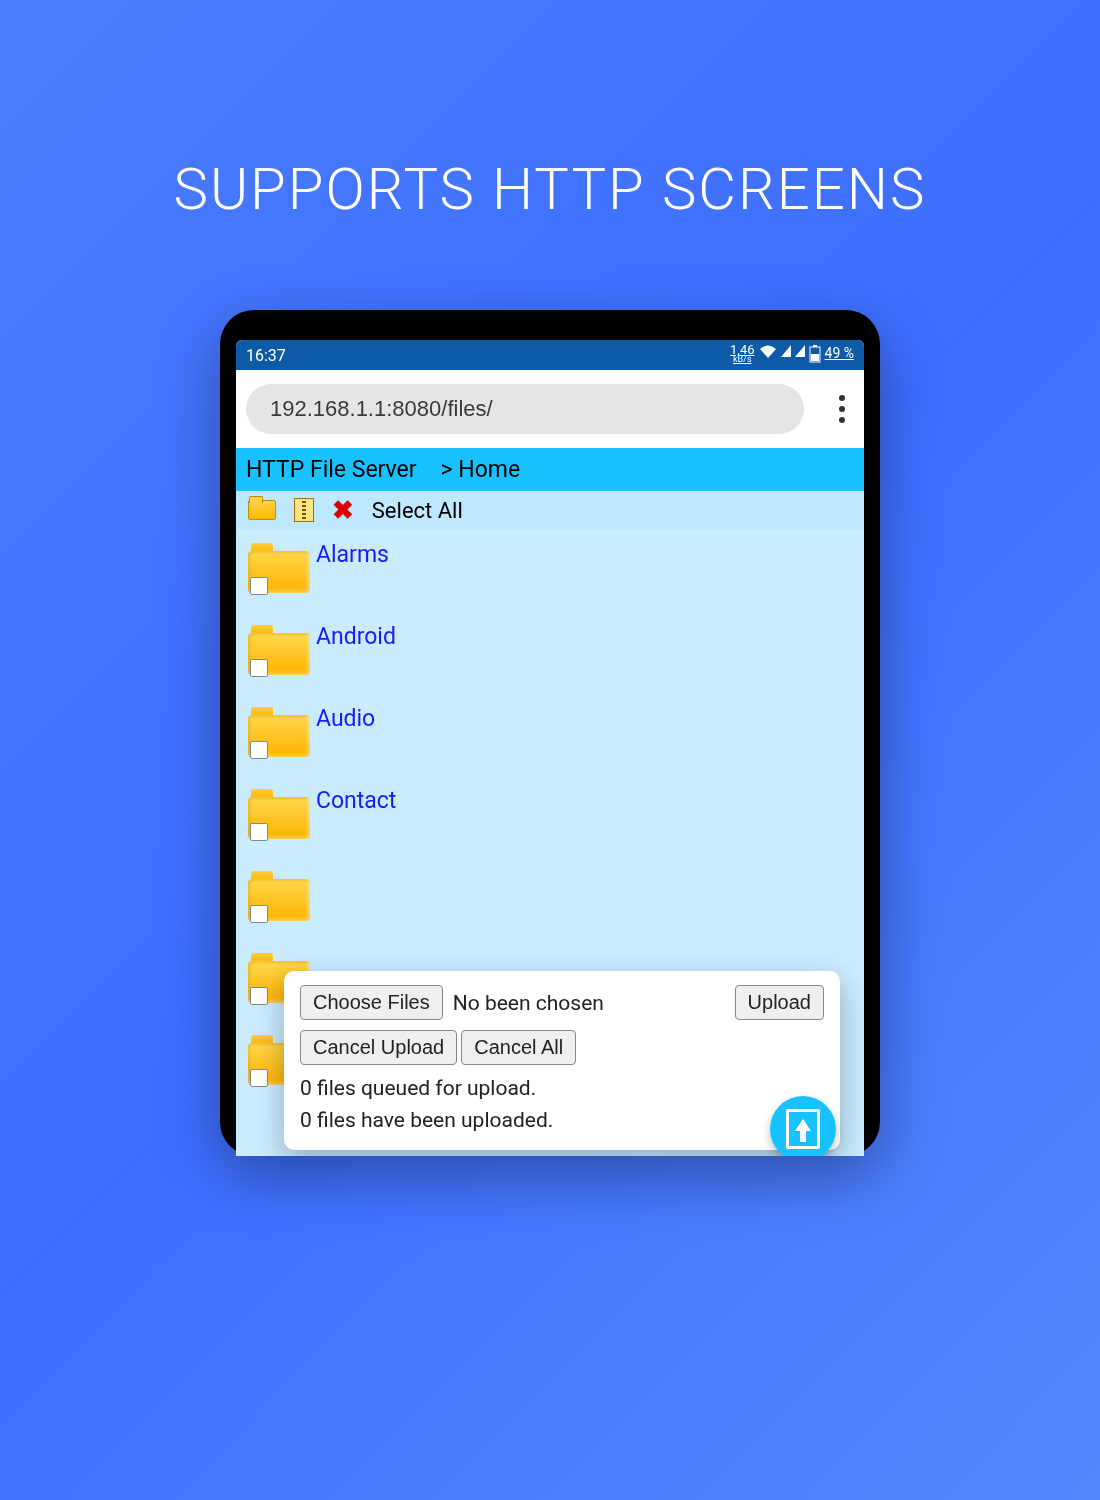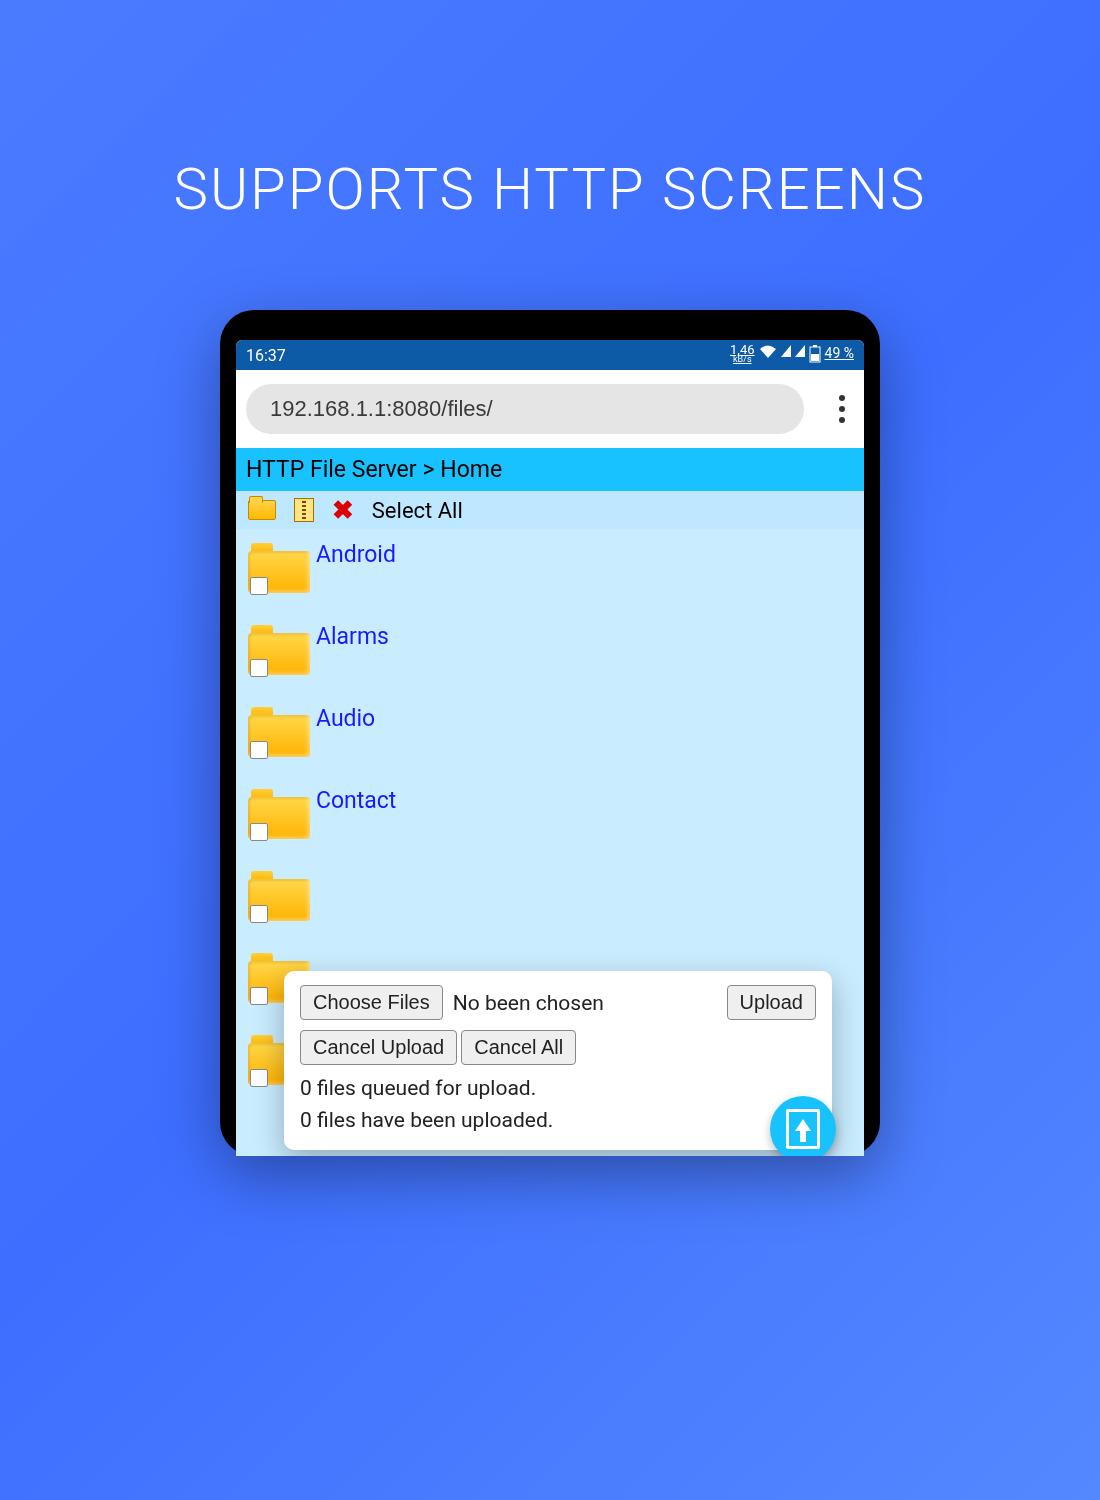--- a/index.html
+++ b/index.html
@@ -83,21 +83,21 @@
     font-family: "Segoe UI", Arial, sans-serif;
   }
   .kebab { width: 24px; display:flex; flex-direction:column; gap:5px; align-items:center; }
   .kebab span { width:6px; height:6px; background:#333; border-radius:50%; }
   
   .hdr {
     background: #17c2ff;
     color: #000;
     padding: 8px 10px;
     font-size: 23px;
-    display:flex; gap:6px; align-items:center;
+    display:flex; gap:24px; align-items:center;
   }
   
   .toolbar {
     background: #bde8ff;
     padding: 6px 12px;
     display: flex;
     align-items: center;
     gap: 18px;
     font-size: 22px;
   }
@@ -169,21 +169,21 @@
   }
   .fname {
     color: #1a1aff;
     font-size: 23px;
     margin-top: -2px;
   }
   
   .upload-panel {
     position: absolute;
     left: 48px;
-    right: 32px;
+    right: 24px;
     top: 442px;
     background: #fff;
     border-radius: 10px;
     box-shadow: 0 10px 30px rgba(0,0,0,.28);
     padding: 14px 16px 14px 16px;
     font-size: 21px;
     color: #222;
   }
   .upload-panel .toprow { display:flex; align-items:center; gap:10px; margin-bottom:10px;}
   .upload-panel button {
@@ -286,29 +286,29 @@
       <span>Select All</span>
     </div>
 
     <div class="files">
       <div class="row">
         <div class="folder-ico">
             <div class="tab"></div>
             <div class="body"></div>
             <div class="chk"></div>
           </div>
+        <span class="fname">Alarms</span>
+      </div>
+      <div class="row">
+        <div class="folder-ico">
+            <div class="tab"></div>
+            <div class="body"></div>
+            <div class="chk"></div>
+          </div>
         <span class="fname">Android</span>
-      </div>
-      <div class="row">
-        <div class="folder-ico">
-            <div class="tab"></div>
-            <div class="body"></div>
-            <div class="chk"></div>
-          </div>
-        <span class="fname">Alarms</span>
       </div>
       <div class="row">
         <div class="folder-ico">
             <div class="tab"></div>
             <div class="body"></div>
             <div class="chk"></div>
           </div>
         <span class="fname">Audio</span>
       </div>
       <div class="row">

